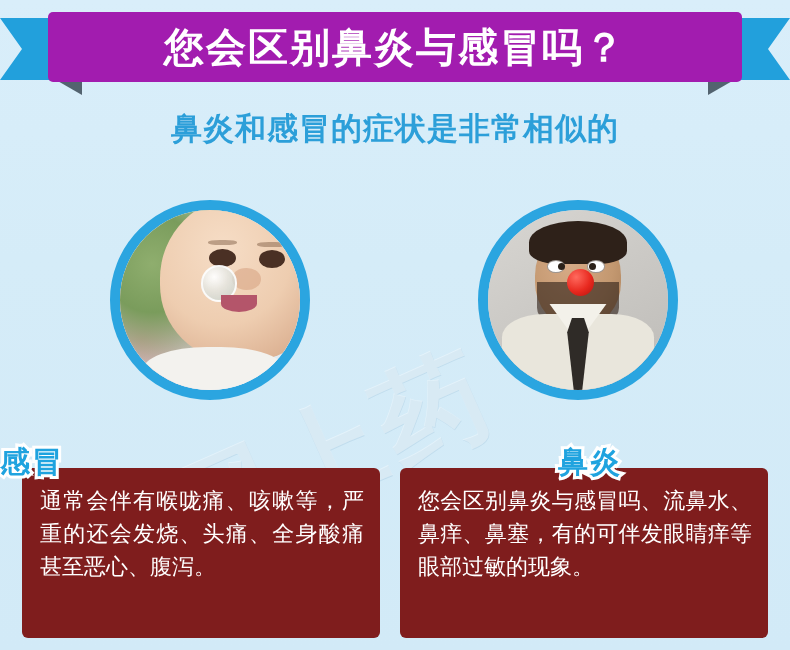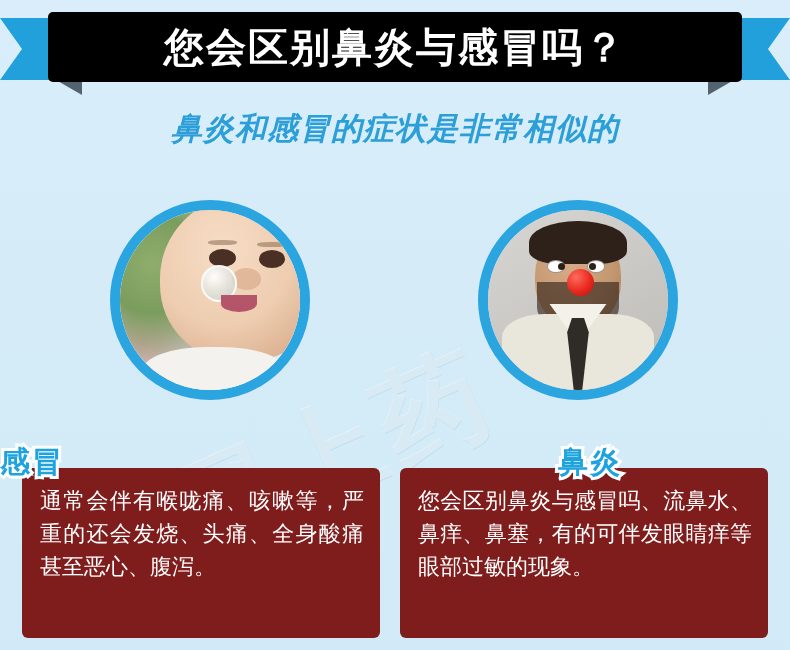--- a/index.html
+++ b/index.html
@@ -62,21 +62,21 @@
     background:#3c4a57;
     opacity:.85;
   }
   .fold.left  { left:56px;  clip-path:polygon(0 0, 26px 0, 26px 15px); }
   .fold.right { right:56px; clip-path:polygon(0 0, 26px 0, 0 15px); }
 
   .banner-bar {
     position:absolute;
     left:48px; right:48px; top:0;
     height:70px;
-    background:#000000;
+    background:#a21caf;
     border-radius:5px;
     display:flex;
     align-items:center;
     justify-content:center;
   }
   .banner-title {
     color:#ffffff;
     font-size:40px;
     font-weight:bold;
     letter-spacing:2px;
@@ -85,21 +85,20 @@
   }
 
   
   .subtitle {
     position:absolute;
     left:0; right:0; top:108px;
     text-align:center;
     color:#2c9fd9;
     font-size:31px;
     font-weight:bold;
-    font-style:italic;
     letter-spacing:1px;
     white-space:nowrap;
   }
 
   
   .circle {
     position:absolute;
     width:200px; height:200px;
     border-radius:50%;
     border:10px solid #2ba5e0;

